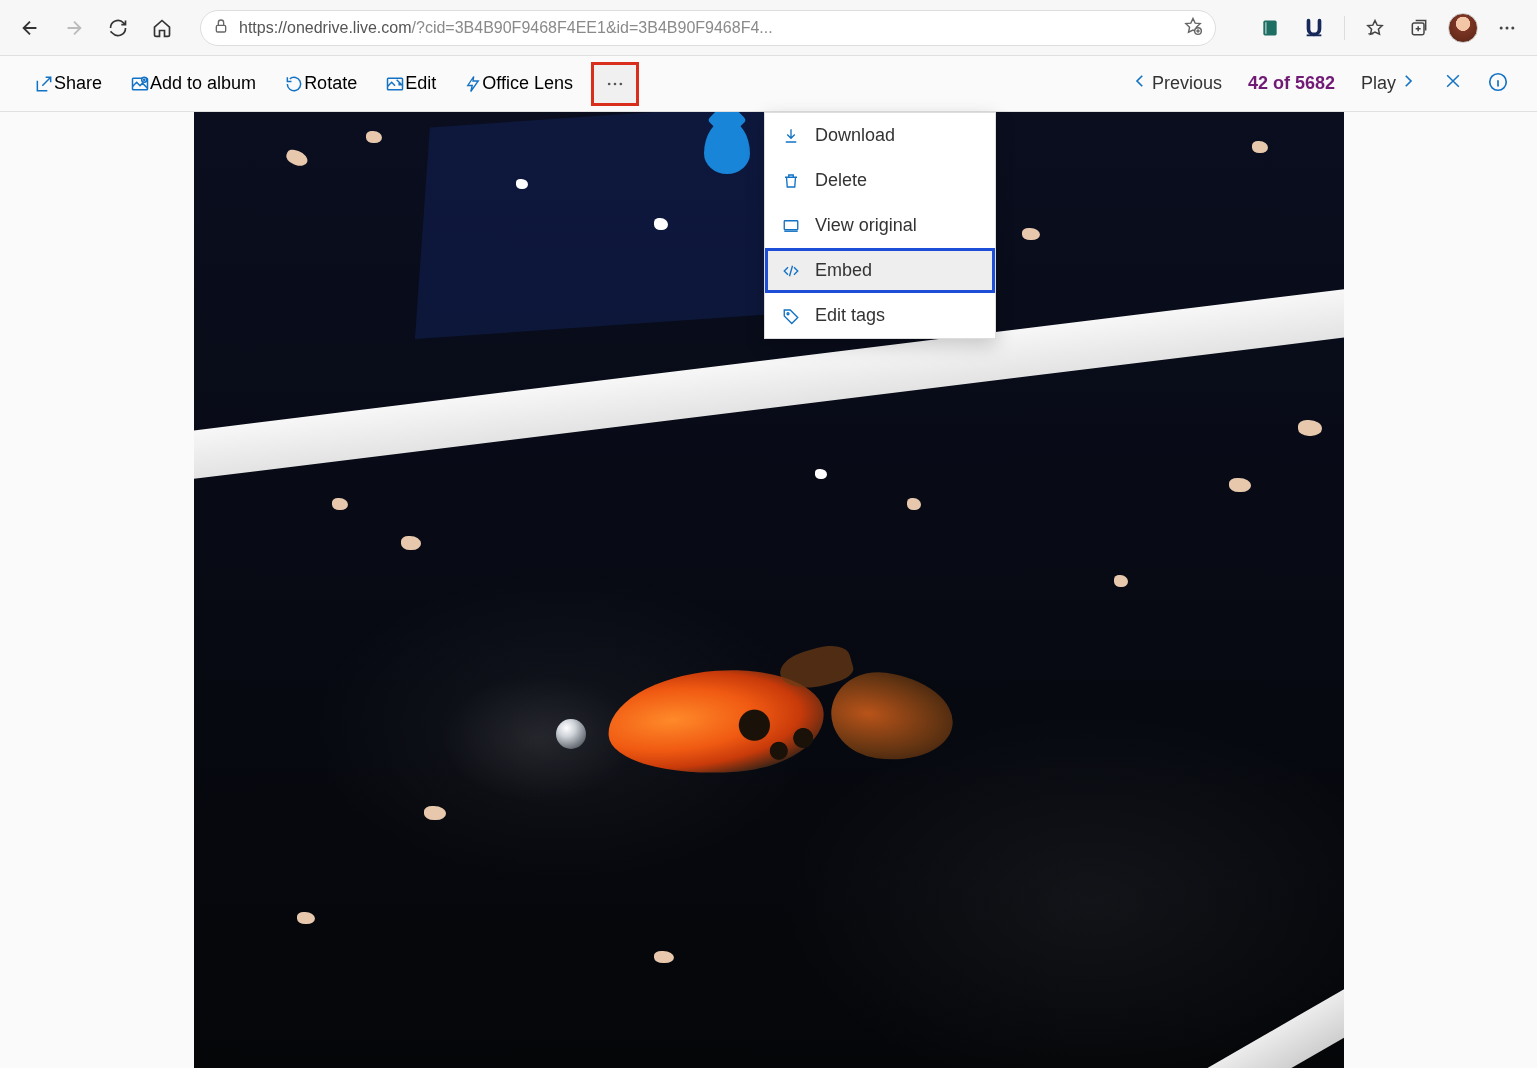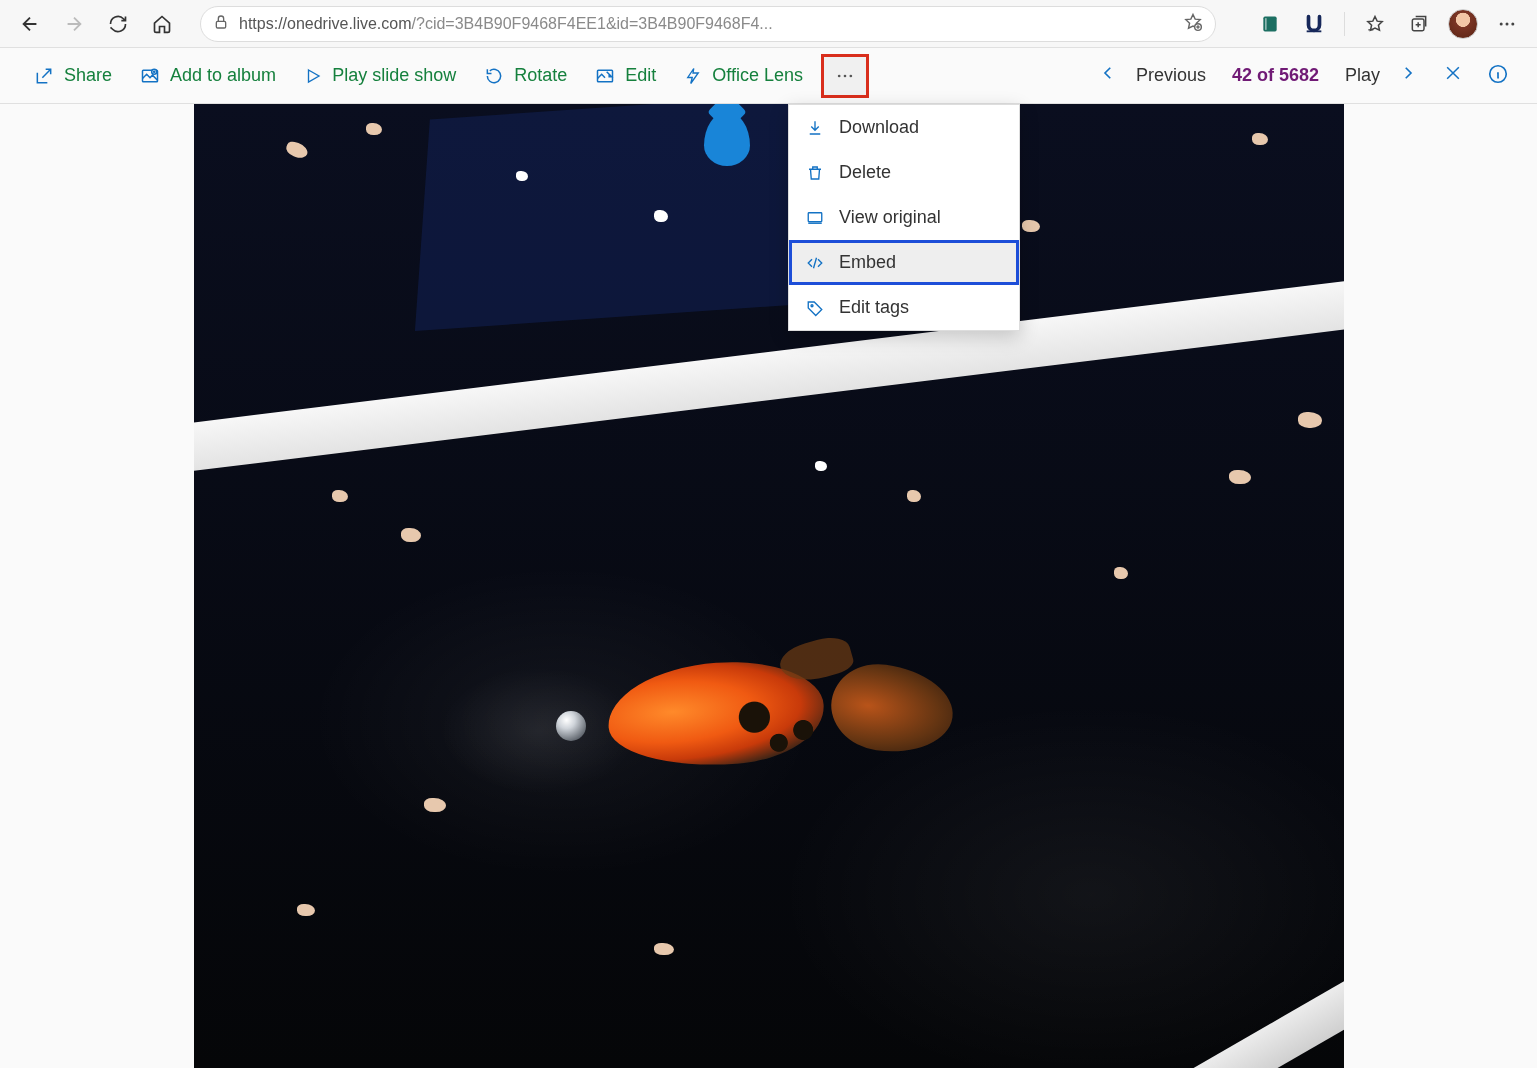--- a/index.html
+++ b/index.html
@@ -1,44 +1,44 @@
 <!DOCTYPE html>
 <html><head>
   <meta charset="utf-8">
   <style>
     * { margin: 0; padding: 0; box-sizing: border-box; }
     body { font-family: "Segoe UI", -apple-system, sans-serif; background: #f5f5f5; width: 1537px; height: 1068px; overflow: hidden; }
 
     
-    .browser-chrome { display: flex; align-items: center; height: 48px; background: #f7f7f7; padding: 0 12px; gap: 8px; border-bottom: 1px solid #e0e0e0; }
+    .browser-chrome { display: flex; align-items: center; height: 56px; background: #f7f7f7; padding: 0 12px; gap: 8px; border-bottom: 1px solid #e0e0e0; }
     .nav-btn { width: 36px; height: 36px; display: flex; align-items: center; justify-content: center; border: none; background: transparent; border-radius: 4px; cursor: pointer; color: #333; }
     .nav-btn.disabled { color: #bbb; cursor: default; }
     .addr-bar { flex: 1; display: flex; align-items: center; background: #fff; border-radius: 18px; height: 36px; padding: 0 12px; margin: 0 28px 0 12px; border: 1px solid #ddd; }
     .addr-lock { color: #666; margin-right: 10px; }
     .addr-text { flex: 1; color: #555; font-size: 16px; white-space: nowrap; overflow: hidden; text-overflow: ellipsis; }
     .addr-text .path { color: #8a8a8a; }
     .addr-star { color: #666; padding-left: 8px; }
     .chrome-icon { width: 36px; height: 36px; display: flex; align-items: center; justify-content: center; color: #444; }
     .chrome-sep { width: 1px; height: 24px; background: #ddd; margin: 0 4px; }
     .avatar { width: 30px; height: 30px; border-radius: 50%; background: radial-gradient(circle at 50% 35%, #f2c6a6 0%, #f2c6a6 30%, #7a3424 32%, #5a2414 100%); border: 1px solid #ccc; }
 
     
     .toolbar { display: flex; align-items: center; height: 56px; background: #fafafa; padding: 0 20px; border-bottom: 1px solid #e0e0e0; position: relative; }
-    .tb-btn { display: flex; align-items: center; gap: 10px; padding: 8px 14px; border: none; background: transparent; font-size: 18px; color: #15803d; cursor: pointer; border-radius: 3px; }
+    .tb-btn { display: flex; align-items: center; padding: 8px 14px; border: none; background: transparent; font-size: 18px; color: #000000; cursor: pointer; border-radius: 3px; }
     .tb-icon { color: #1372c4; display: flex; align-items: center; }
     .tb-more { width: 48px; height: 44px; display: flex; align-items: center; justify-content: center; border: 3px solid #d92e1c; background: #f0f0f0; font-size: 18px; color: #444; margin-left: 4px; }
     .tb-right { margin-left: auto; display: flex; align-items: center; gap: 6px; }
-    .pager-btn { display: flex; align-items: center; gap: 19px; padding: 6px 10px; font-size: 18px; color: #333; border: none; background: transparent; cursor: pointer; }
+    .pager-btn { display: flex; align-items: center; gap: 3px; padding: 6px 10px; font-size: 18px; color: #333; border: none; background: transparent; cursor: pointer; }
     .pager-btn .chev { color: #1372c4; }
     .counter { font-size: 18px; color: #701a75; padding: 0 10px; font-weight: bold; }
     .close-btn { color: #1372c4; padding: 6px 10px; border: none; background: transparent; font-size: 20px; }
     .info-btn { color: #1372c4; padding: 6px 8px; border: none; background: transparent; }
 
     
-    .dropdown { position: absolute; top: 56px; left: 788px; width: 232px; background: #fff; box-shadow: 0 6px 18px rgba(0,0,0,0.2); border: 1px solid #ddd; z-index: 50; }
+    .dropdown { position: absolute; top: 56px; left: 764px; width: 232px; background: #fff; box-shadow: 0 6px 18px rgba(0,0,0,0.2); border: 1px solid #ddd; z-index: 50; }
     .dd-item { display: flex; align-items: center; gap: 14px; padding: 12px 16px; font-size: 18px; color: #333; cursor: pointer; }
     .dd-item .dd-icon { color: #1372c4; width: 20px; display: flex; justify-content: center; }
     .dd-item.highlighted { border: 3px solid #1d4ed8; background: #eee; padding: 9px 13px; }
 
     
     .viewer { position: relative; height: calc(1068px - 48px - 56px); background: #fafafa; display: flex; justify-content: center; align-items: flex-start; }
     .photo { width: 1150px; height: 100%; position: relative; overflow: hidden; background: linear-gradient(180deg, #0a0e1f 0%, #050608 100%); }
     
     .photo::before { content:""; position:absolute; inset:0; background:
       radial-gradient(ellipse 420px 260px at 32% 64%, rgba(255,255,255,0.05) 0%, transparent 60%),
@@ -161,28 +161,20 @@
       <svg width="20" height="20" viewBox="0 0 24 24" fill="none" stroke="currentColor" stroke-width="1.8">
           <rect x="3" y="5" width="18" height="14" rx="1"></rect>
           <path d="M3 15l5-5 4 4 3-3 6 6"></path>
           <circle cx="17" cy="7" r="3" fill="#fafafa"></circle>
           <path d="M17 5.5v3M15.5 7h3"></path>
         </svg>
     </span>
     <span>Add to album</span>
   </button>
 
-  <button class="tb-btn">
-    <span class="tb-icon">
-      <svg width="18" height="18" viewBox="0 0 24 24" fill="none" stroke="currentColor" stroke-width="1.8">
-          <path d="M6 4l14 8-14 8z"></path>
-        </svg>
-    </span>
-    <span>Play slide show</span>
-  </button>
 
   <button class="tb-btn">
     <span class="tb-icon">
       <svg width="20" height="20" viewBox="0 0 24 24" fill="none" stroke="currentColor" stroke-width="1.8">
           <path d="M4 12a8 8 0 1 0 3-6.2"></path>
           <path d="M4 4v5h5"></path>
         </svg>
     </span>
     <span>Rotate</span>
   </button>

